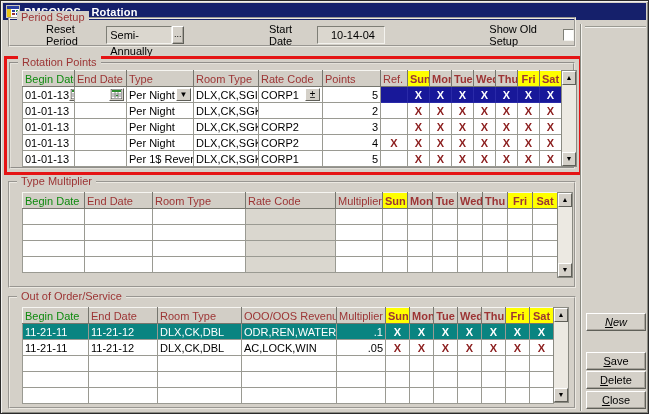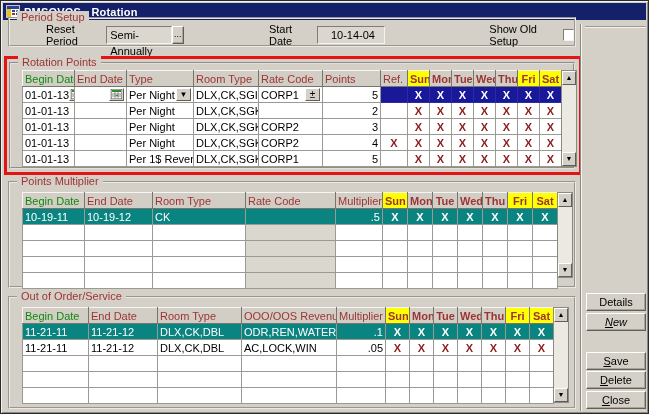--- a/index.html
+++ b/index.html
@@ -273,21 +273,21 @@
       <td class="day">X</td>
     </tr>
   </tbody>
     </table>
   <div class="sbar" style="left:560px;top:69px;height:97px;">
     <span class="sb-btn" style="top:0;">▲</span>
     <span class="sb-btn" style="bottom:0;">▼</span>
   </div>
 
   <div class="groupbox" style="left:7px;top:180px;width:568px;height:107px;">
-    <span class="gb-label">Points Multiplier</span>
+    <span class="gb-label">Type Multiplier</span>
   </div>
 
   <table class="grid" style="left:21px;top:191px;width:535px;">
     <colgroup>
       <col style="width:62px">
         <col style="width:68px">
         <col style="width:93px">
         <col style="width:90px">
         <col style="width:47px">
       <col style="width:25px">
@@ -306,34 +306,20 @@
       <th>Rate Code</th>
       <th>Multiplier</th>
       <th class="c yellow">Sun</th>
       <th class="c">Mon</th>
       <th class="c">Tue</th>
       <th class="c">Wed</th>
       <th class="c">Thu</th>
       <th class="c yellow">Fri</th>
       <th class="c yellow">Sat</th>
     </tr>
-    <tr class="teal">
-      <td>10-19-11</td>
-      <td>10-19-12</td>
-      <td>CK</td>
-      <td></td>
-      <td class="num">.5</td>
-      <td class="day">X</td>
-      <td class="day">X</td>
-      <td class="day">X</td>
-      <td class="day">X</td>
-      <td class="day">X</td>
-      <td class="day">X</td>
-      <td class="day">X</td>
-    </tr>
     <tr>
           <td></td>
           <td></td>
           <td></td>
           <td class="shaded"></td>
           <td></td>
           <td></td>
           <td></td>
           <td></td>
           <td></td>
@@ -497,23 +483,20 @@
   </tbody>
     </table>
   <div class="sbar" style="left:552px;top:306px;height:96px;">
     <span class="sb-btn" style="top:0;">▲</span>
     <span class="sb-btn" style="bottom:0;">▼</span>
   </div>
 
   <div class="divider-v" style="left:579px;top:23px;height:387px;"></div>
   <div class="panel-edge" style="left:584px;top:25px;width:61px;"></div>
 
-  <div class="btn3d cmd-btn" style="top:292px;">
-      <span><span class="u"></span><span>Details</span></span>
-    </div>
   <div class="btn3d cmd-btn" style="top:312px;font-style:italic;">
       <span><span class="u">N</span><span>ew</span></span>
     </div>
   <div class="btn3d cmd-btn" style="top:351px;">
       <span><span class="u">S</span><span>ave</span></span>
     </div>
   <div class="btn3d cmd-btn" style="top:370px;">
       <span><span class="u">D</span><span>elete</span></span>
     </div>
   <div class="btn3d cmd-btn" style="top:390px;">

